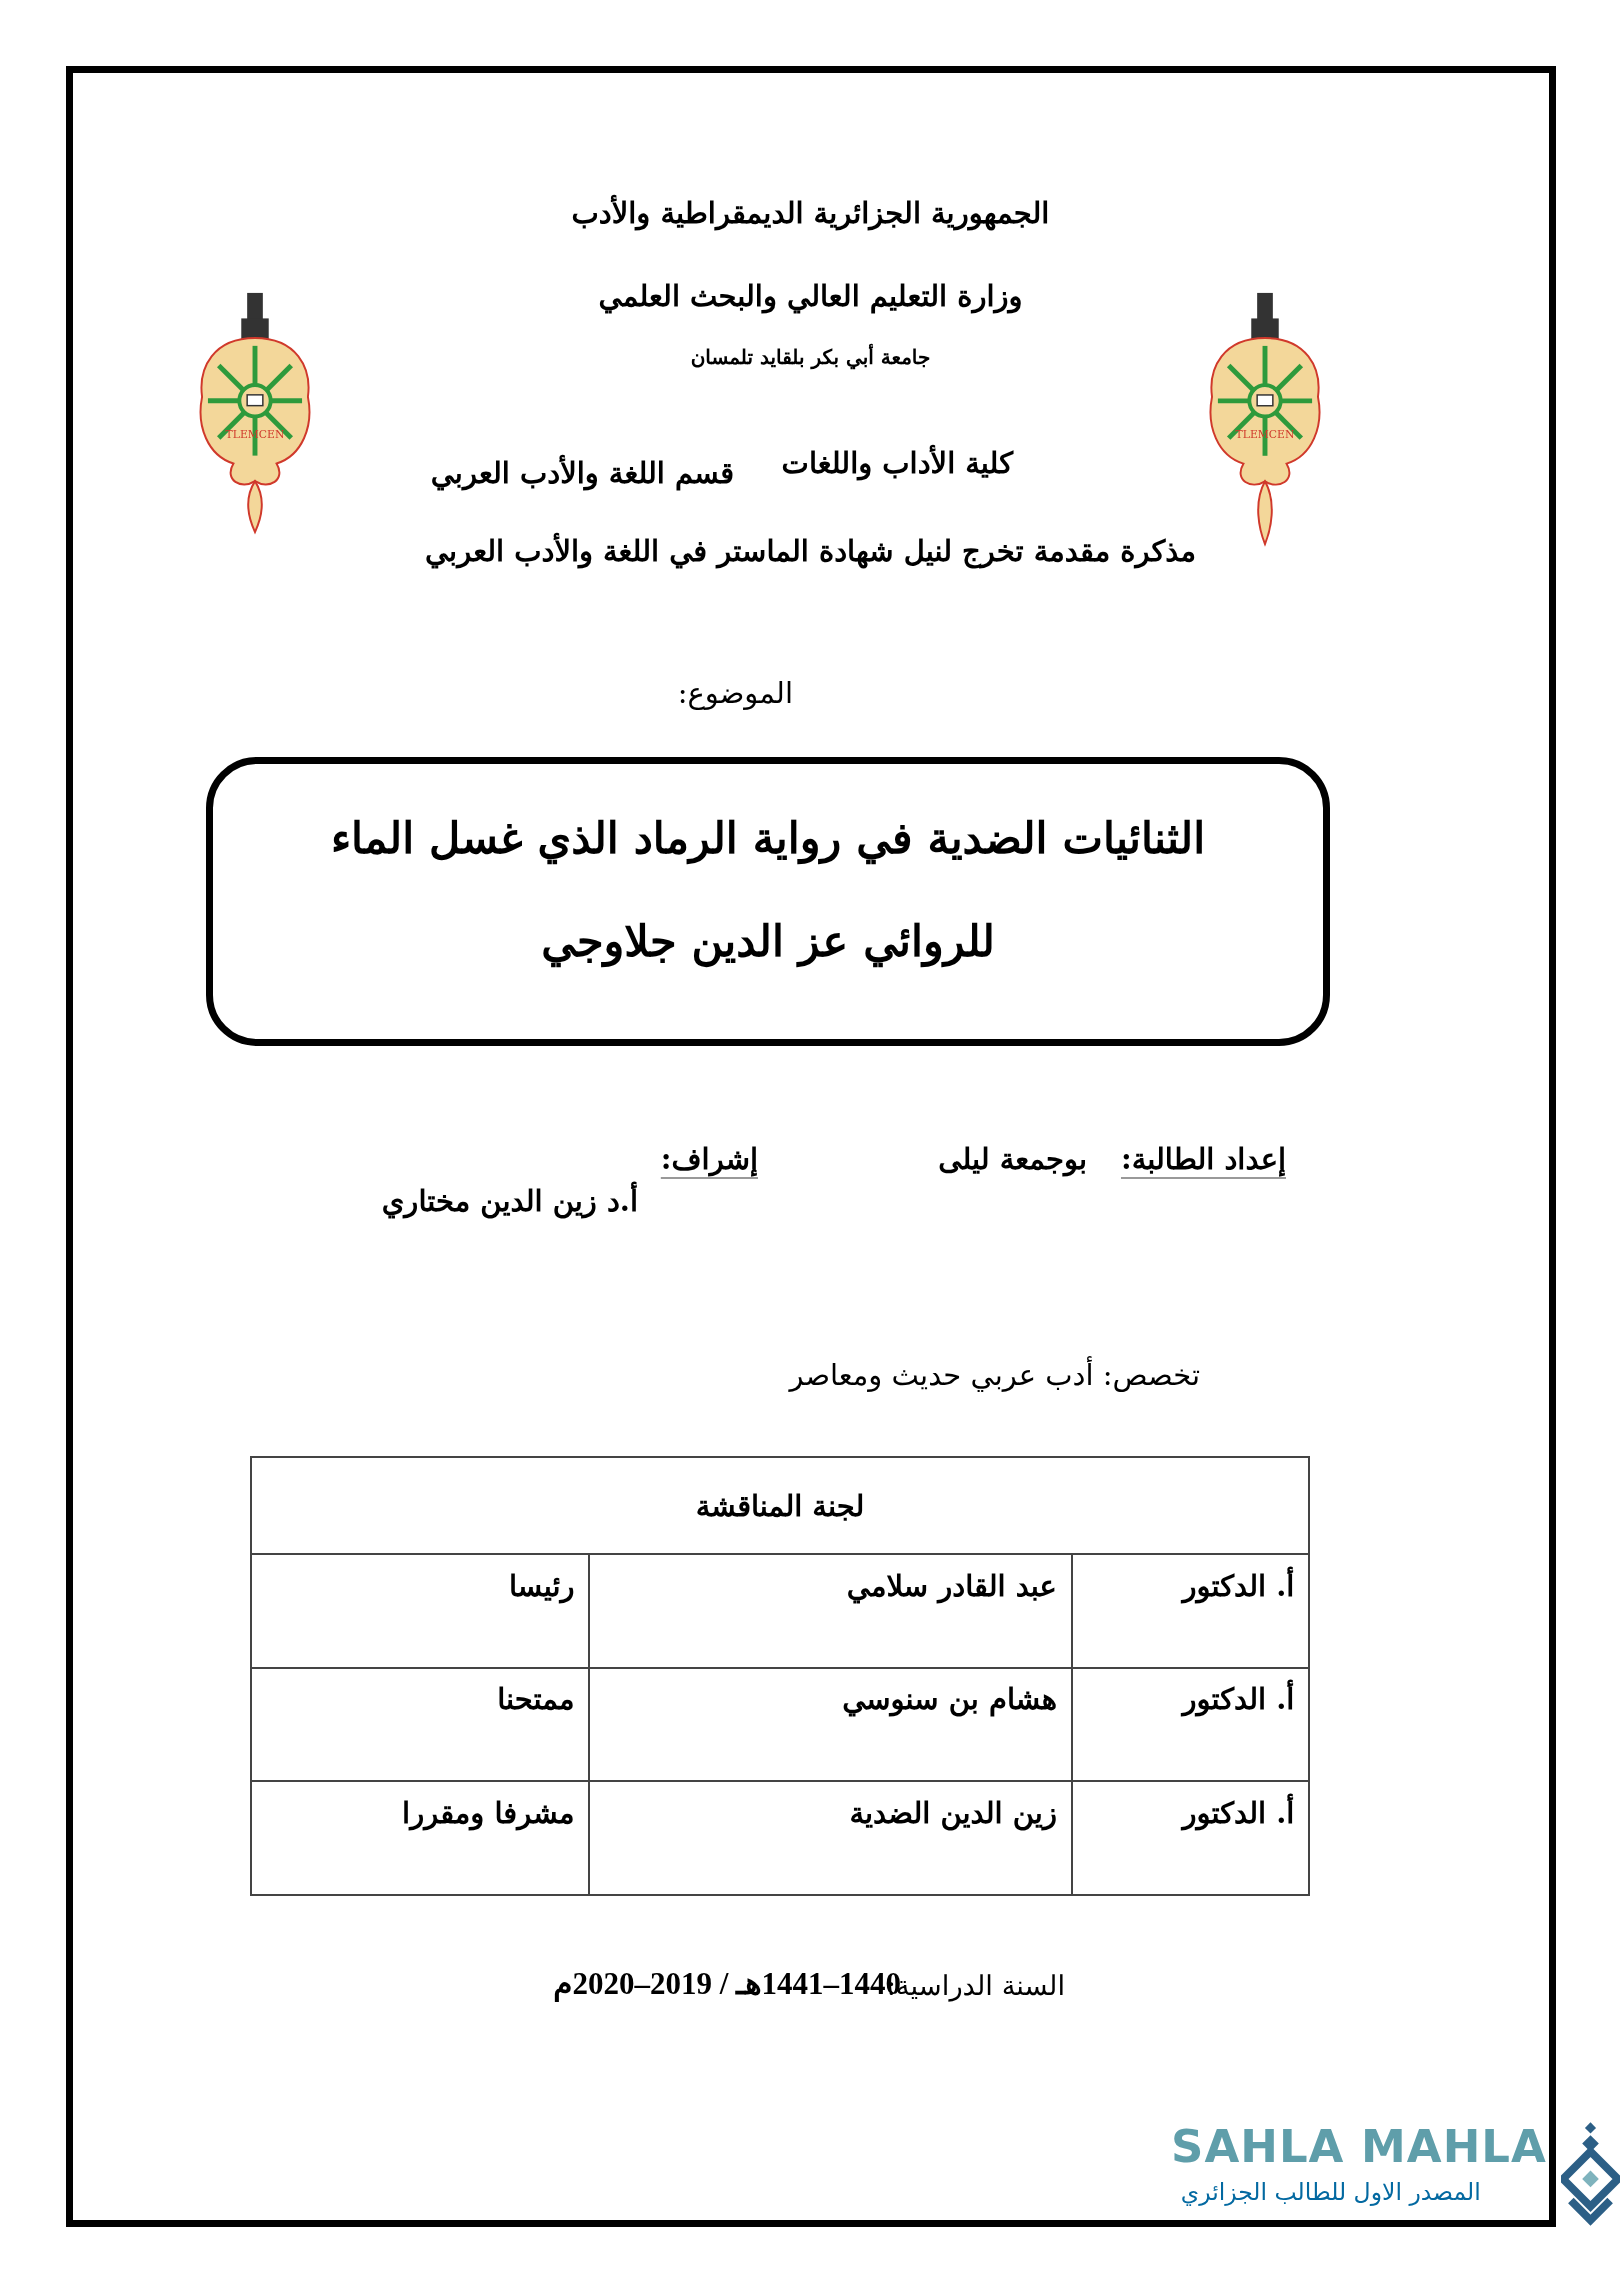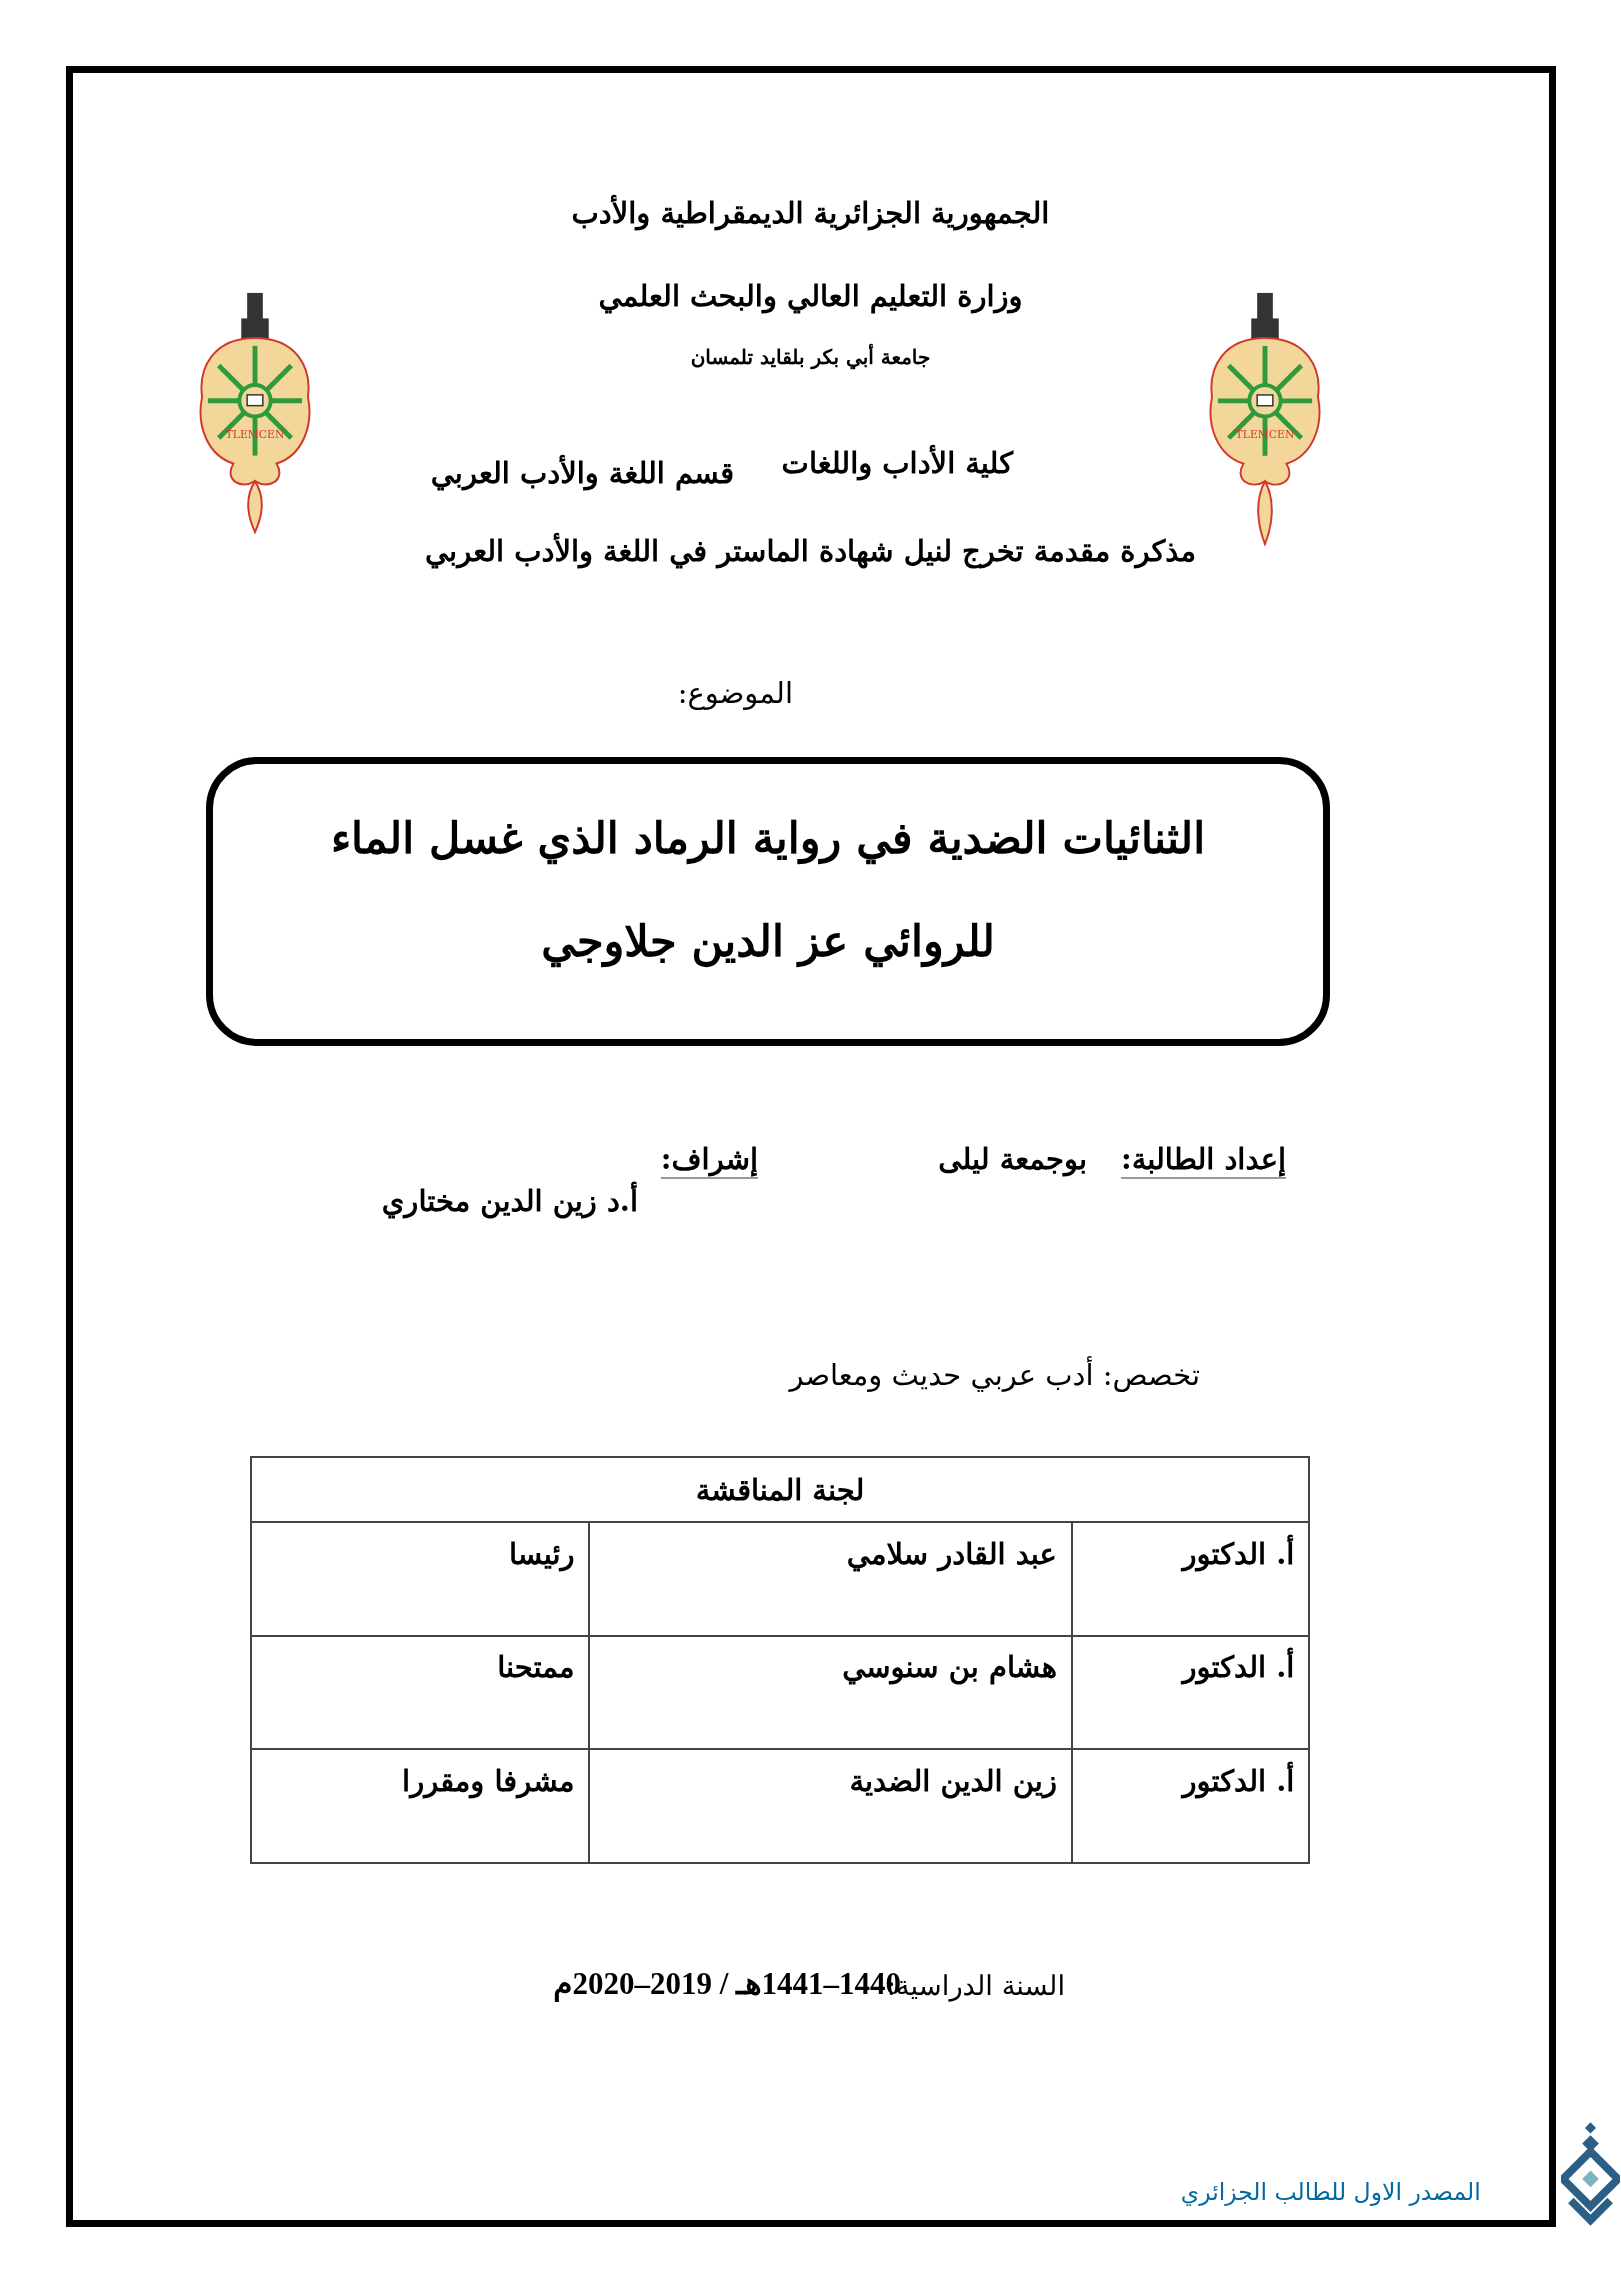--- a/index.html
+++ b/index.html
@@ -30,21 +30,21 @@
   .abs { position: absolute; font-weight: bold; direction: rtl; white-space: nowrap; }
   .underline { text-decoration: underline; text-decoration-color: #999; text-underline-offset: 7.8px; }
   .jury-table {
     position: absolute; left: 250px; top: 1456px;
     width: 1060px; border-collapse: collapse; direction: rtl;
   }
   .jury-table td {
     border: 2px solid #444; font-weight: bold; font-size: 29px;
     vertical-align: top; padding: 13.7px 13.7px 0 13.7px; text-align: right;
   }
-  .jury-table .head { height: 63px; text-align: center; vertical-align: middle; padding: 0; }
+  .jury-table .head { height: 63px; text-align: center; vertical-align: middle; padding: 16px; }
   .jury-table .row td { height: 98px; }
   .watermark { position: absolute; left: 1171px; top: 2102px; width: 450px; height: 127px; }
   .wm-text {
     position: absolute; left: 0; top: 17.6px; font-family: "DejaVu Sans", sans-serif;
     font-size: 45px; font-weight: bold; color: #5f9eaa; letter-spacing: 1px; direction: ltr;
   }
   .wm-sub {
     position: absolute; left: 9.8px; top: 76px; font-family: "DejaVu Sans", sans-serif;
     font-size: 23.5px; color: #0369a1; direction: rtl;
   }
@@ -126,20 +126,21 @@
     <td>زين الدين الضدية</td>
     <td>مشرفا ومقررا</td>
   </tr>
 </tbody>
   </table>
 
 <div class="abs" style="top:1970px;right:556px;font-size:27.4px;font-weight:normal;">السنة الدراسية:</div>
 <div class="abs" style="top:1965px;right:720px;font-size:31px;font-family:'Liberation Serif',serif;">1440–1441هـ / 2019–2020م</div>
 
 <div class="watermark">
+  <div class="wm-text">SAHLA MAHLA</div>
   <div class="wm-sub">المصدر الاول للطالب الجزائري</div>
   <svg style="position:absolute;left:390px;top:19.6px;" width="59" height="108" viewBox="0 0 60 110">
     <rect x="26" y="2" width="8" height="8" fill="#2c5f86" transform="rotate(45 30 6)"></rect>
     <rect x="24" y="16" width="12" height="12" fill="#2c5f86" transform="rotate(45 30 22)"></rect>
     <path d="M30 30 L58 58 L30 86 L2 58 Z" fill="none" stroke="#2c5f86" stroke-width="8"></path>
     <rect x="24" y="52" width="12" height="12" fill="#7fb3bd" transform="rotate(45 30 58)"></rect>
     <path d="M10 80 L30 100 L50 80" fill="none" stroke="#2c5f86" stroke-width="8"></path>
   </svg>
 </div>
 

